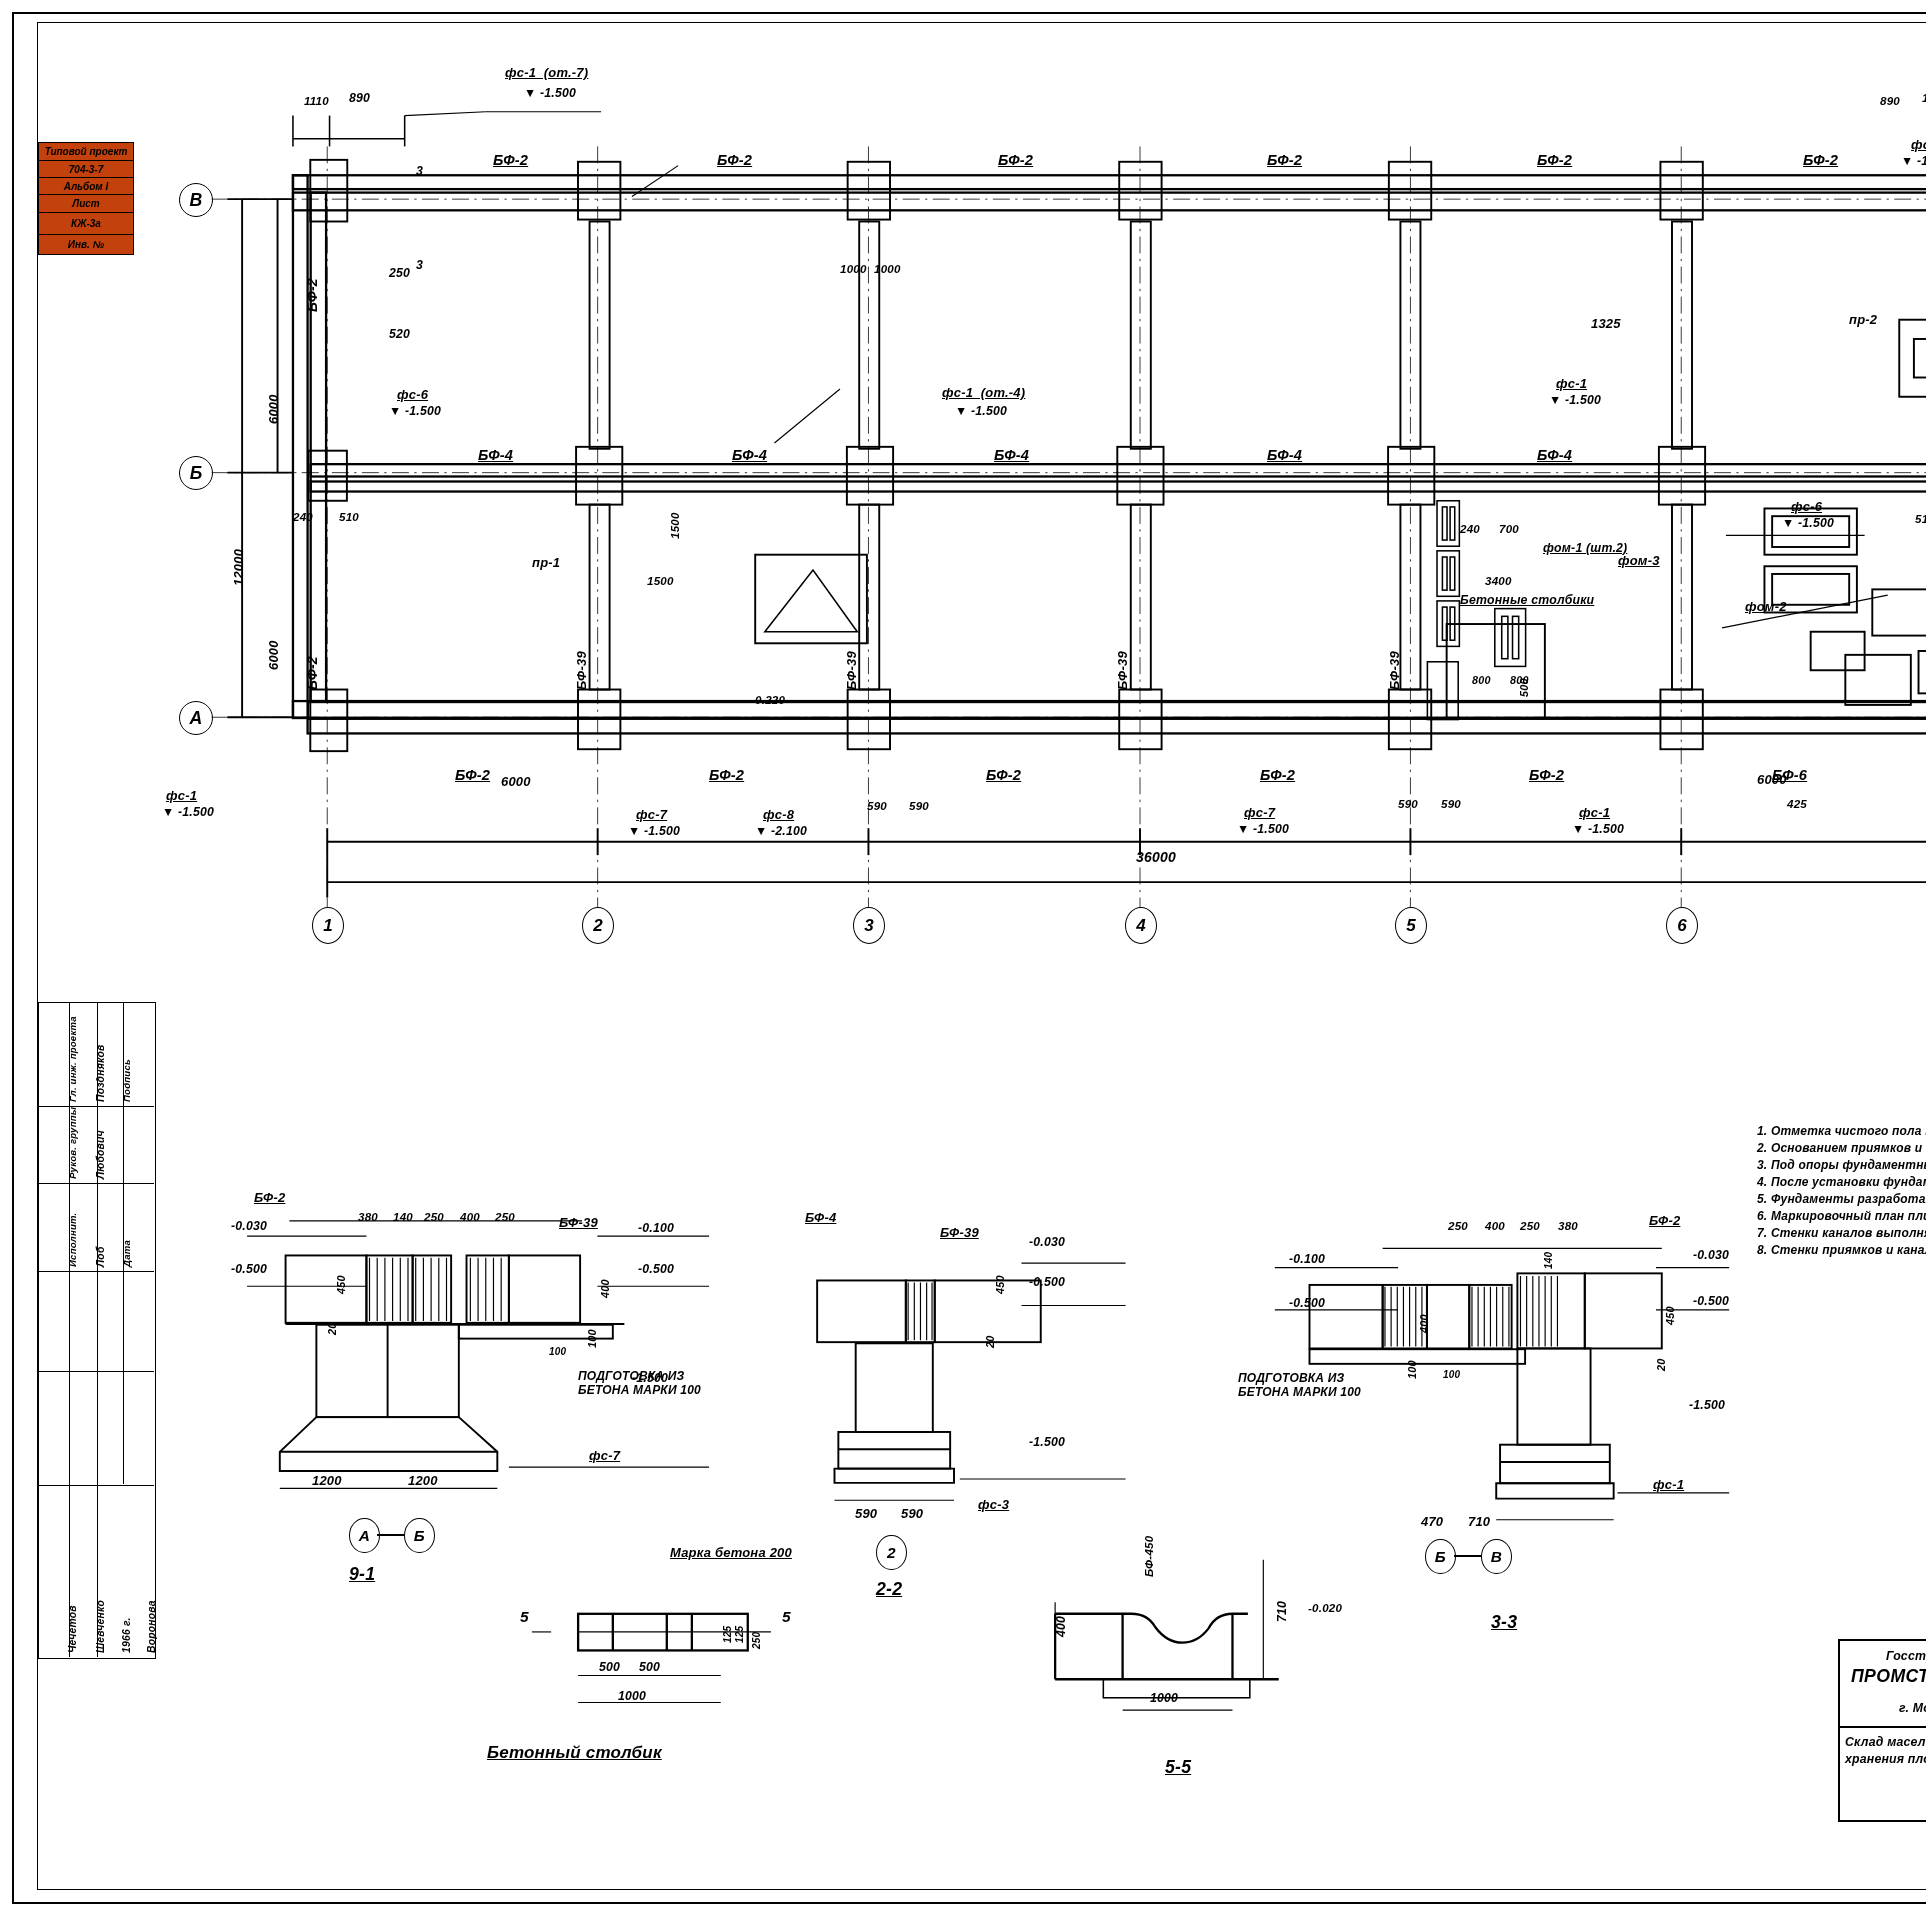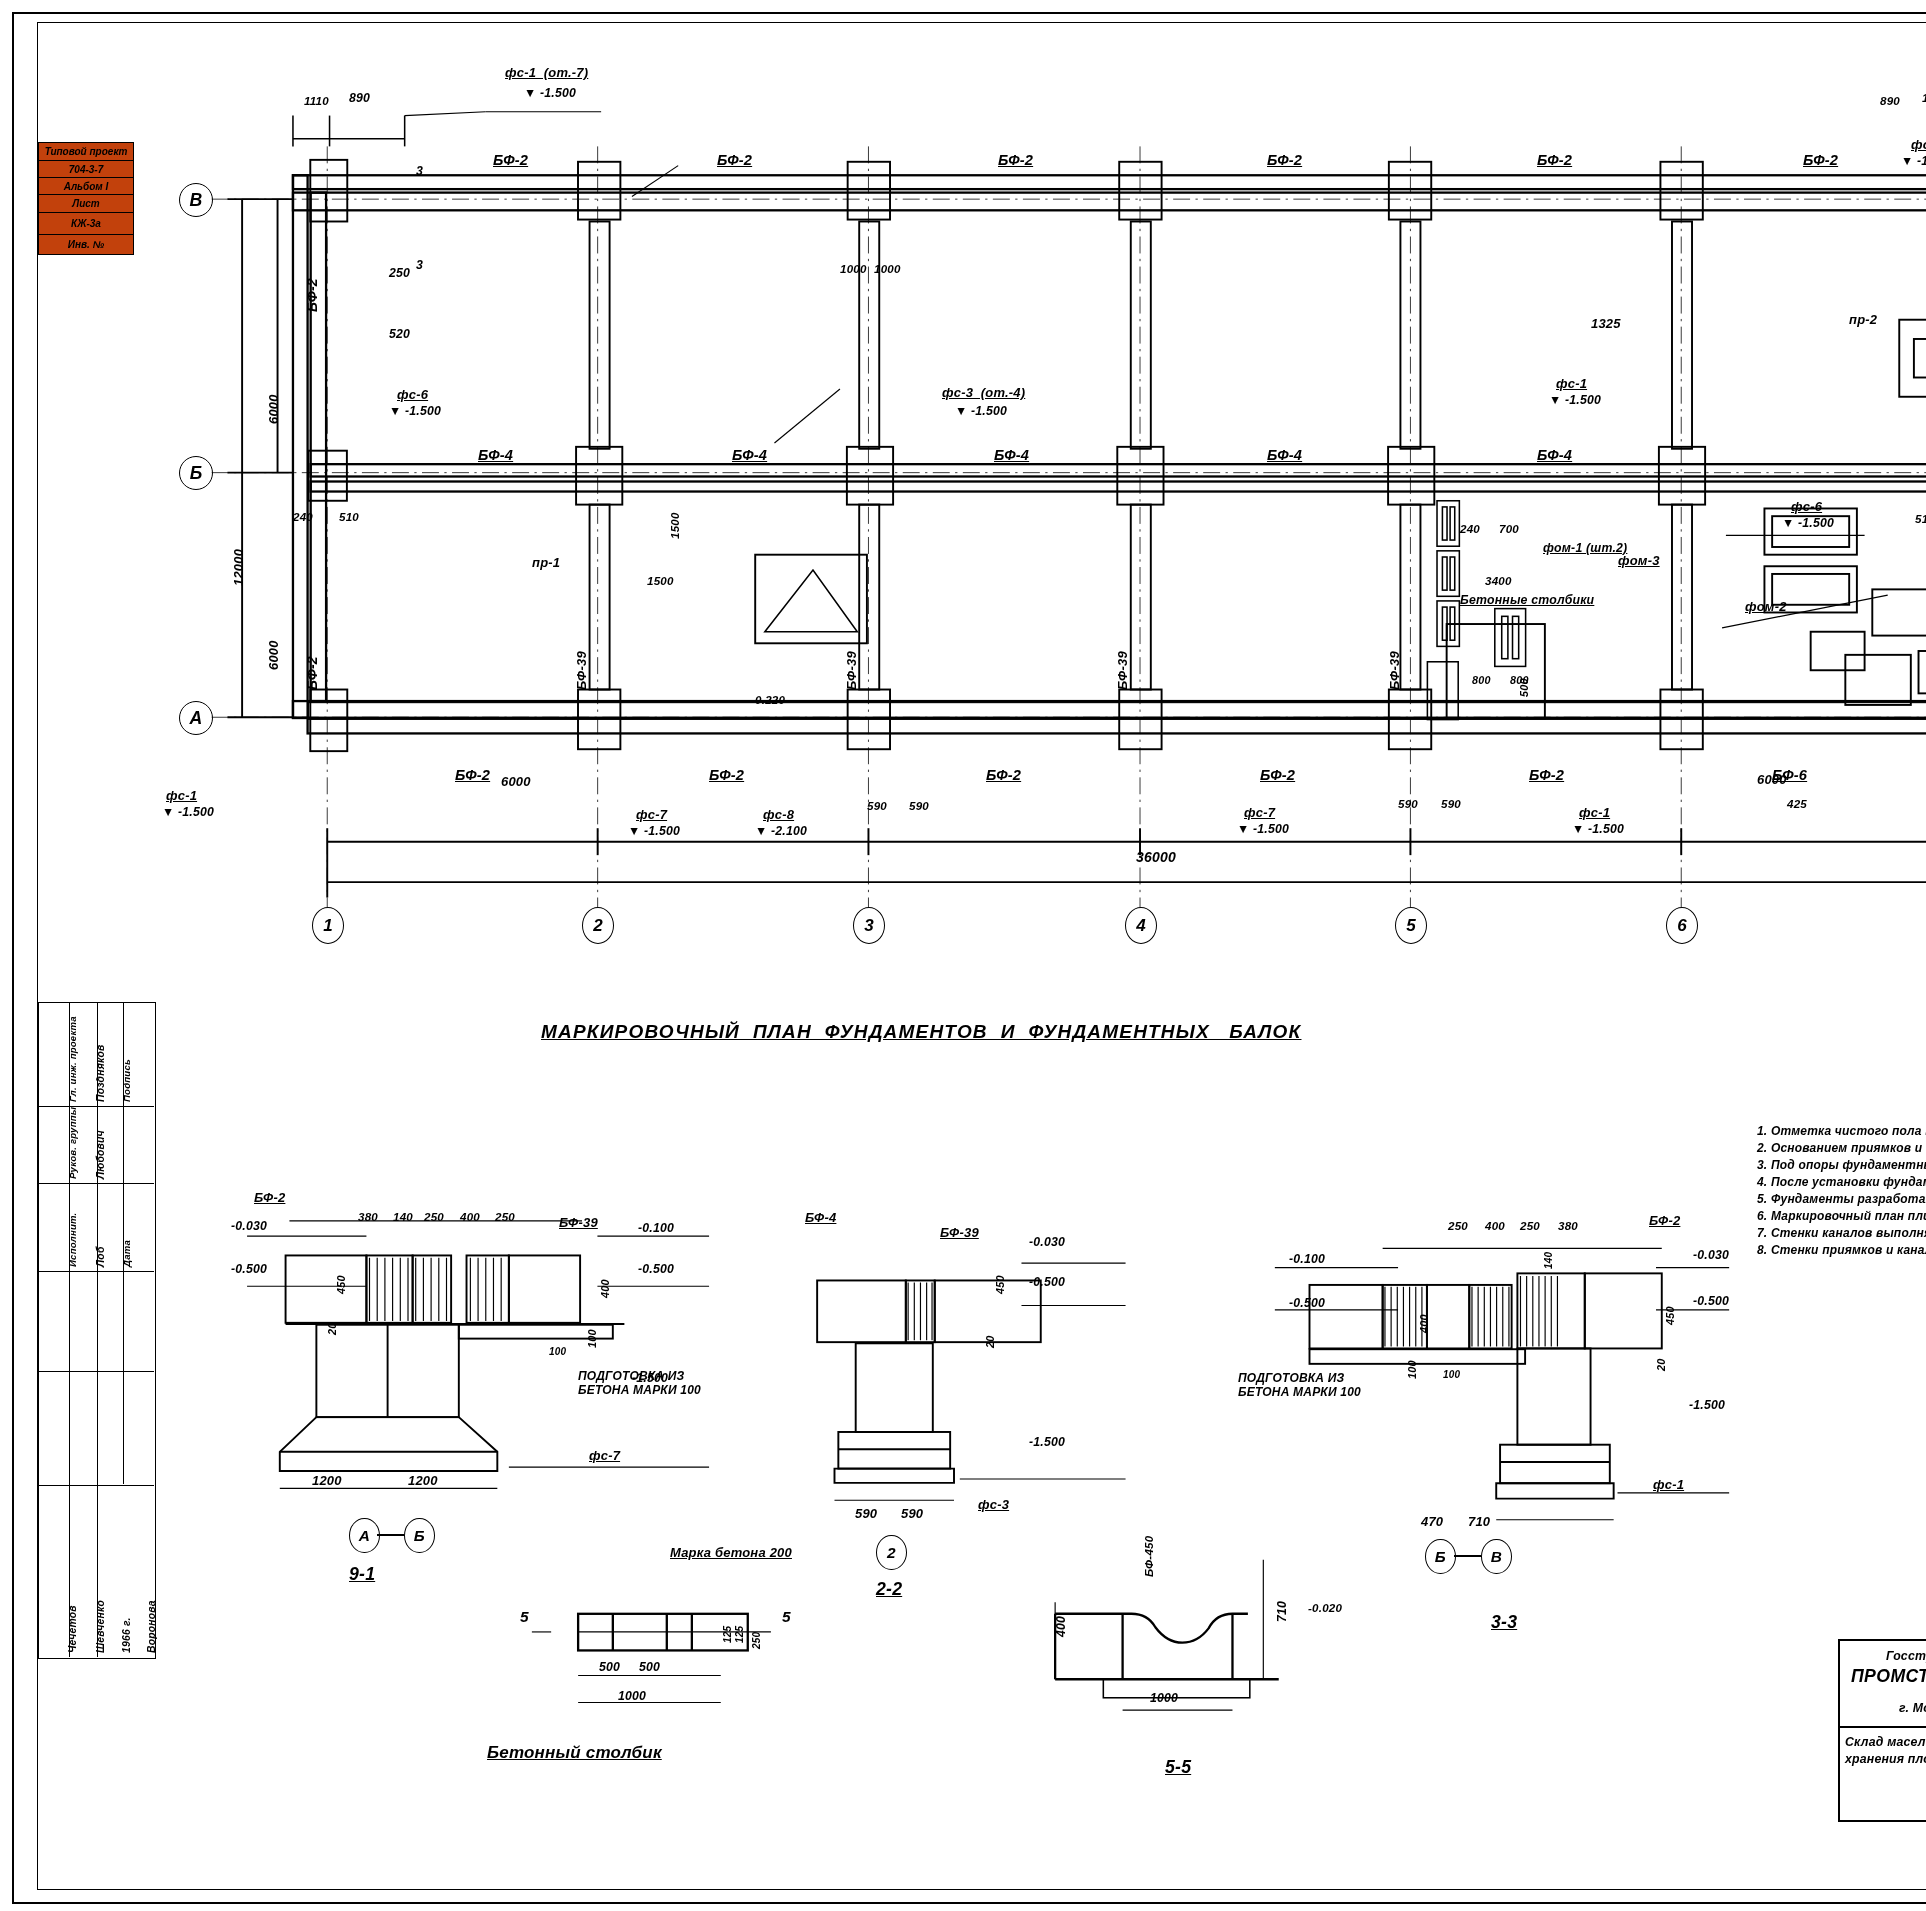--- a/index.html
+++ b/index.html
@@ -314,21 +314,21 @@
   <span class="txt vtxt" style="left:844px;top:690px;font-size:13px;">БФ-39</span>
   <span class="txt vtxt" style="left:1115px;top:690px;font-size:13px;">БФ-39</span>
   <span class="txt vtxt" style="left:1387px;top:690px;font-size:13px;">БФ-39</span>
 
   <span class="txt ut" style="left:505px;top:65px;font-size:13px;">фс-1  (от.-7)</span>
   <span class="txt" style="left:524px;top:86px;font-size:12.3px;">▼ -1.500</span>
   <span class="txt ut" style="left:1911px;top:137px;font-size:13px;">фс-1</span>
   <span class="txt" style="left:1901px;top:154px;font-size:12.3px;">▼ -1.500</span>
   <span class="txt ut" style="left:397px;top:387px;font-size:13px;">фс-6</span>
   <span class="txt" style="left:389px;top:404px;font-size:12.3px;">▼ -1.500</span>
-  <span class="txt ut" style="left:942px;top:385px;font-size:13px;">фс-3  (от.-4)</span>
+  <span class="txt ut" style="left:942px;top:385px;font-size:13px;">фс-1  (от.-4)</span>
   <span class="txt" style="left:955px;top:404px;font-size:12.3px;">▼ -1.500</span>
   <span class="txt ut" style="left:1556px;top:376px;font-size:13px;">фс-1</span>
   <span class="txt" style="left:1549px;top:393px;font-size:12.3px;">▼ -1.500</span>
   <span class="txt ut" style="left:1791px;top:499px;font-size:13px;">фс-6</span>
   <span class="txt" style="left:1782px;top:516px;font-size:12.3px;">▼ -1.500</span>
   <span class="txt ut" style="left:166px;top:788px;font-size:13px;">фс-1</span>
   <span class="txt" style="left:162px;top:805px;font-size:12.3px;">▼ -1.500</span>
   <span class="txt ut" style="left:636px;top:807px;font-size:13px;">фс-7</span>
   <span class="txt" style="left:628px;top:824px;font-size:12.3px;">▼ -1.500</span>
   <span class="txt ut" style="left:763px;top:807px;font-size:13px;">фс-8</span>
@@ -370,21 +370,20 @@
   <span class="txt" style="left:1460px;top:522px;font-size:11.6px;">240</span>
   <span class="txt" style="left:1499px;top:522px;font-size:11.6px;">700</span>
   <span class="txt" style="left:1485px;top:574px;font-size:11.6px;">3400</span>
   <span class="txt vtxt" style="left:668px;top:539px;font-size:11.6px;">1500</span>
   <span class="txt vtxt" style="left:1518px;top:697px;font-size:10.8px;">500</span>
   <span class="txt" style="left:1472px;top:674px;font-size:10.8px;">800</span>
   <span class="txt" style="left:1510px;top:674px;font-size:10.8px;">800</span>
   <span class="txt" style="left:647px;top:574px;font-size:11.6px;">1500</span>
   <span class="txt" style="left:751px;top:693px;font-size:11.6px;">-0.220</span>
 
-  <span class="txt ut" style="left:541px;top:1021px;font-size:19px;letter-spacing:1.2px;">МАРКИРОВОЧНЫЙ  ПЛАН  ФУНДАМЕНТОВ  И  ФУНДАМЕНТНЫХ   БАЛОК</span>
 
   <div style="position:absolute;left:1757px;top:1123px;width:898px;">
     <div class="txt" style="position:relative;left:0;top:0;font-size:12px;line-height:1.42;white-space:normal;">1. Отметка чистого пола в проекте  условно принята за ±0.000.</div>
     <div class="txt" style="position:relative;left:0;top:0;font-size:12px;line-height:1.42;white-space:normal;">2. Основанием приямков и каналов должен быть материковый грунт или тщательно утрамбованный грунт обратной засыпки</div>
     <div class="txt" style="position:relative;left:0;top:0;font-size:12px;line-height:1.42;white-space:normal;">3. Под опоры фундаментных балок уложить слой цементного раствора марки 100.</div>
     <div class="txt" style="position:relative;left:0;top:0;font-size:12px;line-height:1.42;white-space:normal;">4. После установки фундаментных балок на место и выверки, зазоры между балками должны быть заполнены бетоном марки 150.</div>
     <div class="txt" style="position:relative;left:0;top:0;font-size:12px;line-height:1.42;white-space:normal;">5. Фундаменты разработаны на листах КЖ-5, КЖ-6.</div>
     <div class="txt" style="position:relative;left:0;top:0;font-size:12px;line-height:1.42;white-space:normal;">6. Маркировочный план плит перекрытия каналов см на листе КЖ-4.</div>
     <div class="txt" style="position:relative;left:0;top:0;font-size:12px;line-height:1.42;white-space:normal;">7. Стенки каналов выполняются из хорошо обожженного красного кирпича марки 75 на растворе марки 50.</div>
     <div class="txt" style="position:relative;left:0;top:0;font-size:12px;line-height:1.42;white-space:normal;">8. Стенки приямков и каналов, соприкасающиеся с грунтом обмазать горячим битумом за 2 раза.</div>

